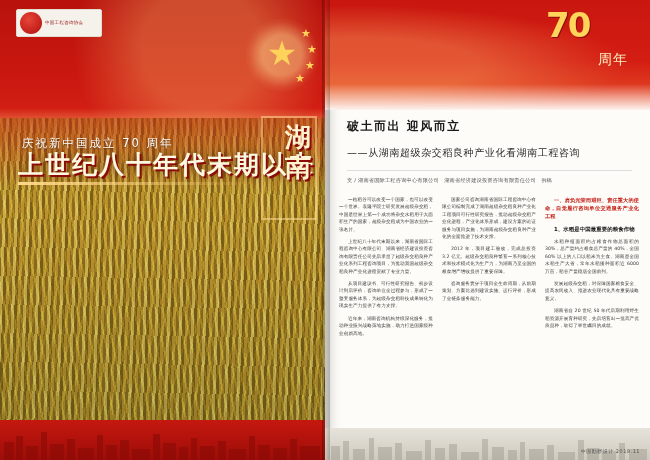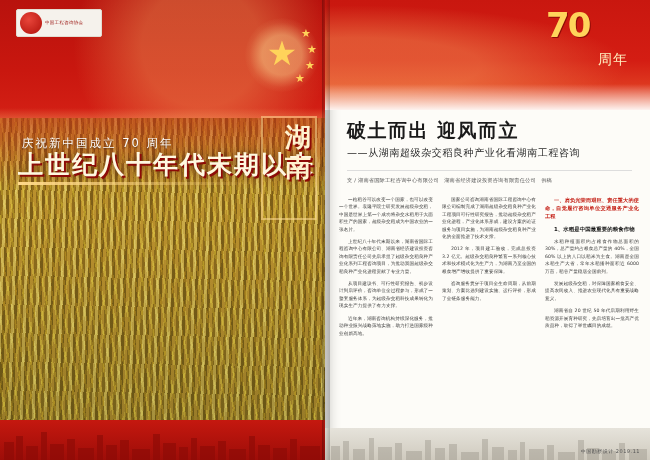--- a/index.html
+++ b/index.html
@@ -132,21 +132,21 @@
   .anniv .num{
     font-size:34px;font-weight:bold;line-height:34px;letter-spacing:-2px;
     text-shadow:1px 1px 0 #8d0b07;
   }
   .anniv .cn{
     position:absolute;right:-4px;top:20px;
     font-size:14px;color:#fff0c0;letter-spacing:1px;margin-top:23px;
   }
   .art-title{
     position:absolute;left:22px;top:118px;
-    font-size:19px;font-weight:bold;color:#1a1a1a;letter-spacing:1.5px;
+    font-size:12px;font-weight:bold;color:#1a1a1a;letter-spacing:1.5px;
   }
   .art-sub{
     position:absolute;left:22px;top:146px;
     font-size:10px;color:#2a2a2a;letter-spacing:.6px;
   }
   .art-byline{
     position:absolute;left:22px;top:176px;width:285px;
     font-size:5.2px;color:#555;line-height:8px;letter-spacing:.2px;
   }
   .rule{

